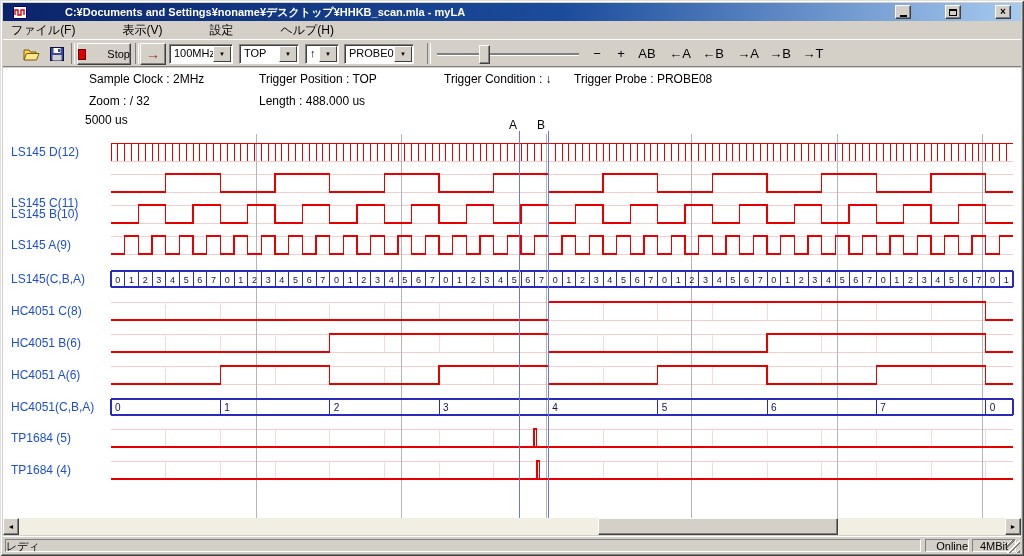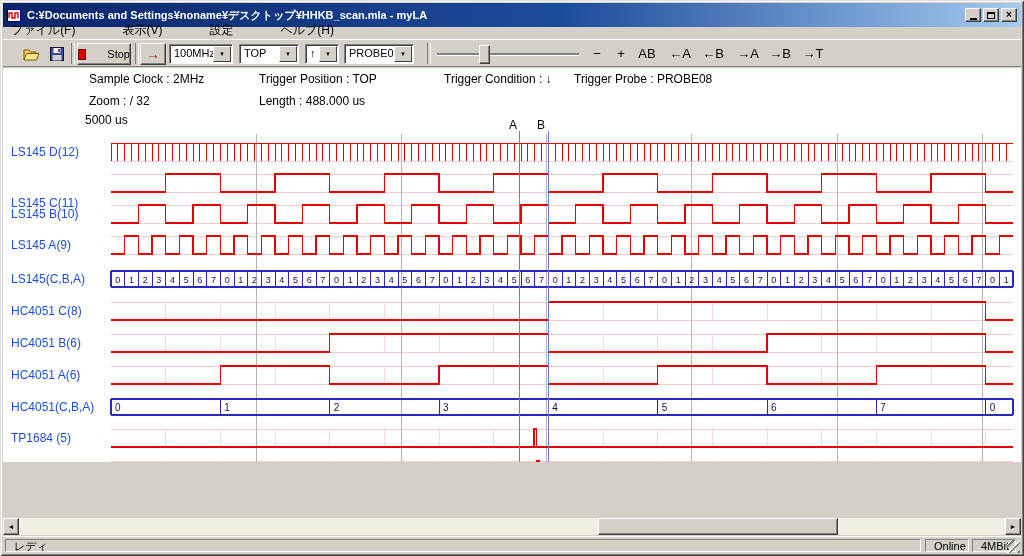--- a/index.html
+++ b/index.html
@@ -1,22 +1,22 @@
 <!DOCTYPE html>
 <html><head>
 <meta charset="utf-8">
 <style>
   html,body{margin:0;padding:0;background:#000;}
   .window{position:relative;width:1024px;height:556px;background:#d4d0c8;overflow:hidden;
     font-family:"Liberation Sans",sans-serif;
     box-shadow:inset 1px 1px 0 #dfdfdf, inset -1px -1px 0 #404040, inset 2px 2px 0 #ffffff, inset -2px -2px 0 #808080;}
   
-  .titlebar{position:absolute;left:3px;top:3px;width:1018px;height:24px;
+  .titlebar{position:absolute;left:3px;top:3px;width:1018px;height:18px;
     background:linear-gradient(90deg,#0a246a 0%,#1b4c9c 55%,#a6caf0 100%);
-    display:flex;align-items:center;padding:0 4px;box-sizing:border-box;}
+    display:flex;align-items:center;padding:0 10px;box-sizing:border-box;gap:32px;}
   .titlebar .title{color:#fff;font-size:11px;font-weight:bold;margin-left:4px;white-space:nowrap;overflow:hidden;flex:1;}
   .appicon{width:16px;height:14px;display:flex;align-items:center;}
   .winbtn{width:16px;height:14px;background:#d4d0c8;border:1px solid;border-color:#fff #404040 #404040 #fff;
     box-shadow:inset -1px -1px 0 #808080;margin-left:2px;display:flex;align-items:center;justify-content:center;
     font-size:10px;font-weight:bold;line-height:10px;padding:0;box-sizing:border-box;}
   .glyph-min{display:block;width:7px;height:2px;background:#000;margin-top:7px;}
   .glyph-max{display:block;width:8px;height:7px;border:1px solid #000;border-top-width:2px;box-sizing:border-box;}
   
   .menubar{position:absolute;left:3px;top:21px;width:1018px;height:18px;display:flex;align-items:center;font-size:12px;gap:31px;}
   .menuitem{padding:1px 8px;color:#000;white-space:nowrap;}
@@ -35,36 +35,36 @@
     box-shadow:inset 1px 1px 0 #404040;box-sizing:border-box;}
   .combo-text{position:absolute;left:4px;top:2px;font-size:11px;color:#000;white-space:nowrap;}
   .combo-drop{position:absolute;right:1px;top:1px;bottom:1px;width:16px;background:#d4d0c8;border:1px solid;
     border-color:#fff #404040 #404040 #fff;display:flex;align-items:center;justify-content:center;font-size:6px;color:#000;}
   .slider-track{position:absolute;left:434px;top:13px;width:142px;height:2px;background:#808080;border-bottom:1px solid #fff;}
   .slider-thumb{position:absolute;left:476px;top:5px;width:9px;height:17px;background:#d4d0c8;border:1px solid;
     border-color:#fff #404040 #404040 #fff;box-shadow:inset -1px -1px 0 #808080;}
   .flatbtn{position:absolute;top:4px;height:20px;background:transparent;border:none;padding:0;
     font-size:13px;font-family:inherit;color:#000;text-align:center;line-height:20px;}
   
-  .client{position:absolute;left:3px;top:68px;width:1018px;height:394px;background:#fff;overflow:hidden;text-decoration:underline;}
+  .client{position:absolute;left:3px;top:68px;width:1018px;height:450px;background:#fff;overflow:hidden;text-decoration:underline;}
   .info{position:absolute;font-size:12px;color:#000;white-space:nowrap;}
   .chlabel{position:absolute;left:8px;width:98px;height:16px;line-height:16px;font-size:12px;color:#1d4ed8;white-space:nowrap;}
   #wave-svg{position:absolute;left:0;top:48px;}
   #wave-svg text{font-family:"Liberation Sans",sans-serif;}
   
   .hscroll{position:absolute;left:3px;top:518px;width:1018px;height:17px;background:#f1efe2;}
   .sbtn{position:absolute;top:0;width:16px;height:17px;background:#d4d0c8;border:1px solid;
     border-color:#fff #404040 #404040 #fff;box-shadow:inset -1px -1px 0 #808080;
     display:flex;align-items:center;justify-content:center;font-size:7px;color:#000;box-sizing:border-box;padding:0;}
   .sthumb{position:absolute;top:0;left:595px;width:240px;height:17px;background:#d4d0c8;border:1px solid;
     border-color:#fff #404040 #404040 #fff;box-shadow:inset -1px -1px 0 #808080;box-sizing:border-box;}
   
   .statusbar{position:absolute;left:3px;top:536px;width:1018px;height:17px;background:#d4d0c8;border-top:1px solid #fff;}
   .sbpane{position:absolute;top:2px;height:13px;border:1px solid;border-color:#808080 #fff #fff #808080;
-    font-size:11px;line-height:12px;color:#000;padding:0 8px;box-sizing:border-box;white-space:nowrap;}
+    font-size:11px;line-height:12px;color:#000;padding:0 0;box-sizing:border-box;white-space:nowrap;}
   .grip{position:absolute;right:1px;bottom:1px;width:13px;height:13px;
     background:repeating-linear-gradient(135deg,transparent 0 3px,#fff 3px 4px,#808080 4px 6px);}
 </style>
 </head>
 <body>
 
 <div class="window">
 
   <div class="titlebar">
     <span class="appicon">

